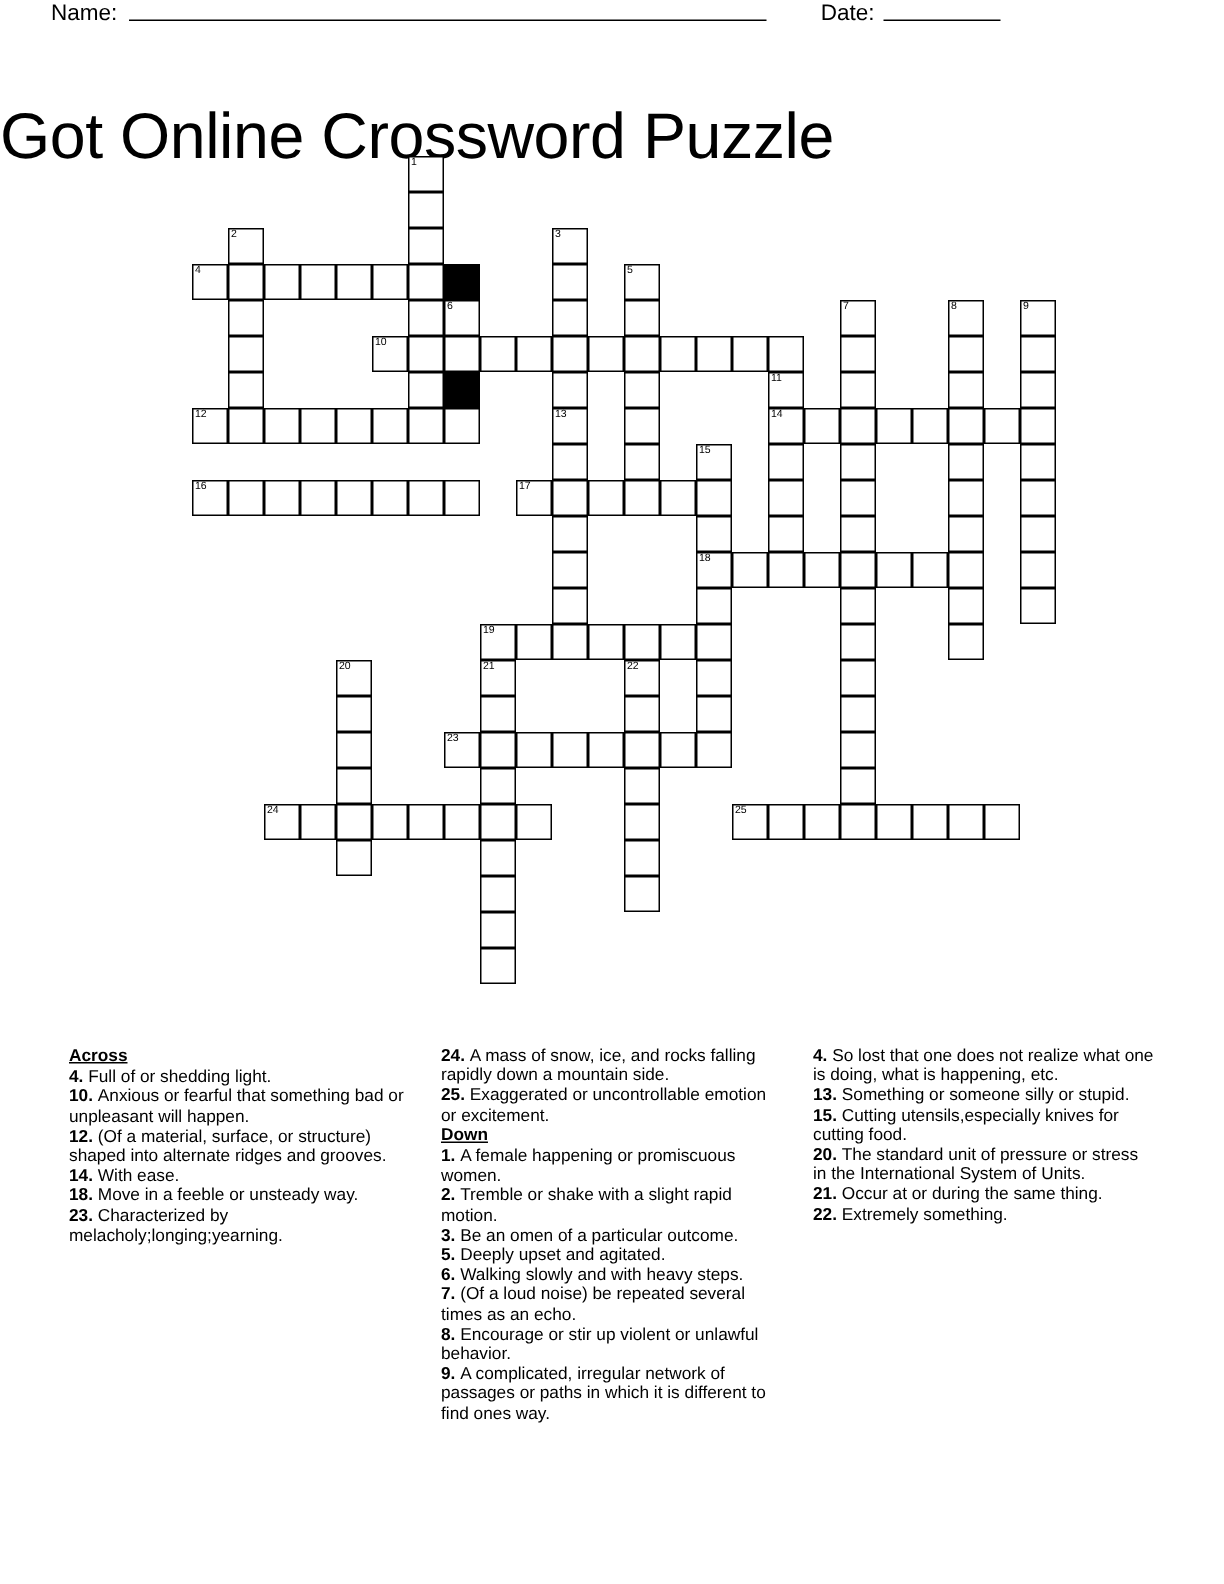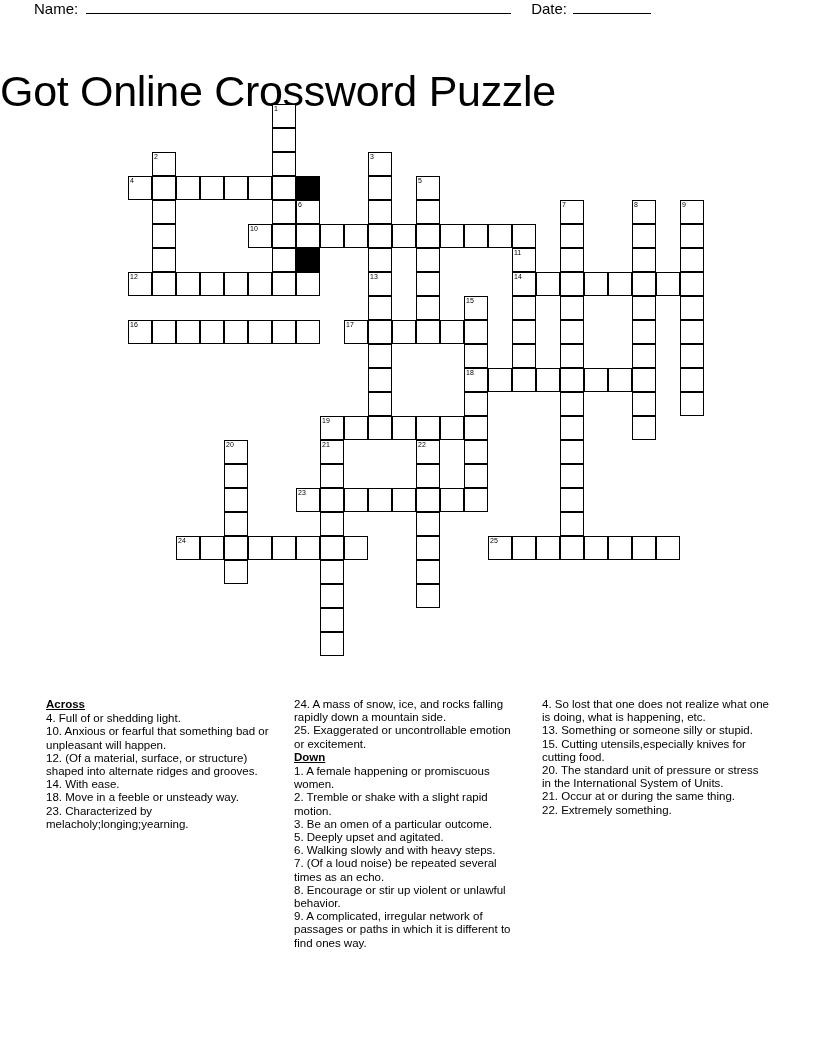--- a/index.html
+++ b/index.html
@@ -34,21 +34,21 @@
     white-space: nowrap;
   }
   .name-label { margin-right: 2px; }
   .name-rule {
     display: inline-block;
     width: 425px;
     border-bottom: 1px solid #000;
     height: 13px;
     margin: 0 6px;
   }
-  .date-label { margin-left: 14px; margin-right: 2px; }
+  .date-label { margin-left: 30px; margin-right: 2px; }
   .date-rule {
     display: inline-block;
     width: 78px;
     border-bottom: 1px solid #000;
     height: 13px;
     margin-left: 4px;
   }
 
   
   .puzzle-title {
@@ -107,21 +107,21 @@
   }
   .clue-heading {
     font-weight: bold;
     text-decoration: underline;
     margin-bottom: 1px;
     font-size: 11.5px;
   }
   .clue {
     margin-bottom: 0px;
   }
-  .clue b { font-weight: normal; }
+  .clue b { font-weight: bold; }
 </style>
 </head>
 <body>
 
 <div class="page">
 
   <div class="name-date-row">
     <span class="name-label">Name:</span>
     <span class="name-rule"></span>
     <span class="date-label">Date:</span>

